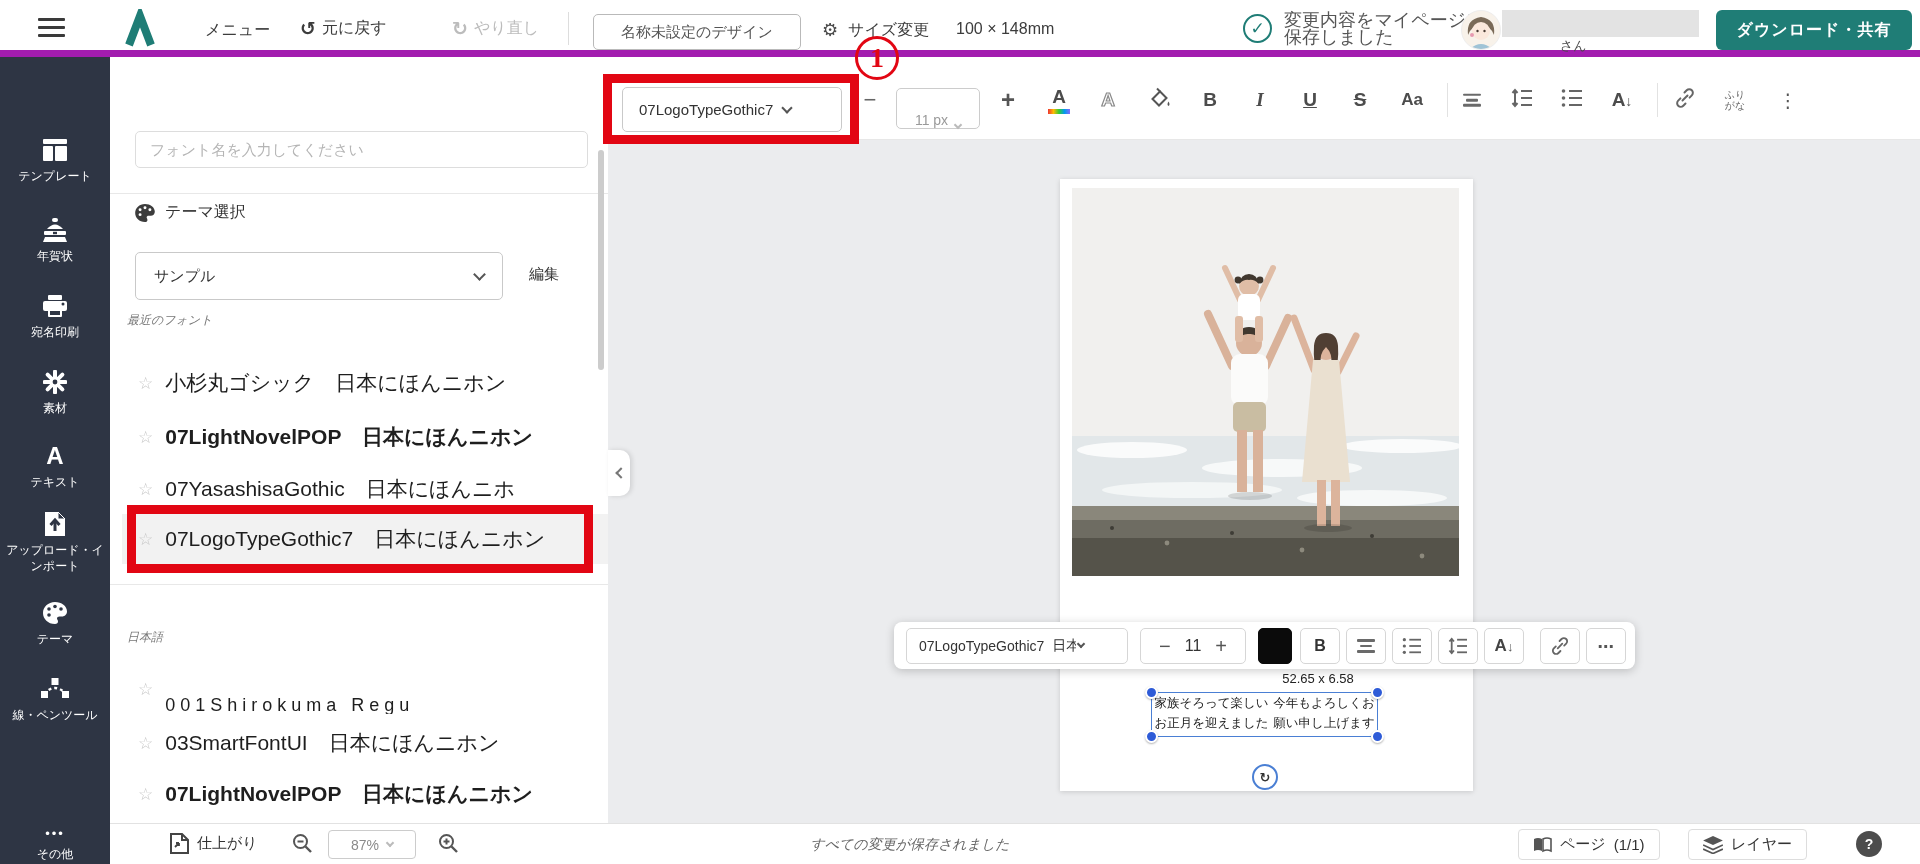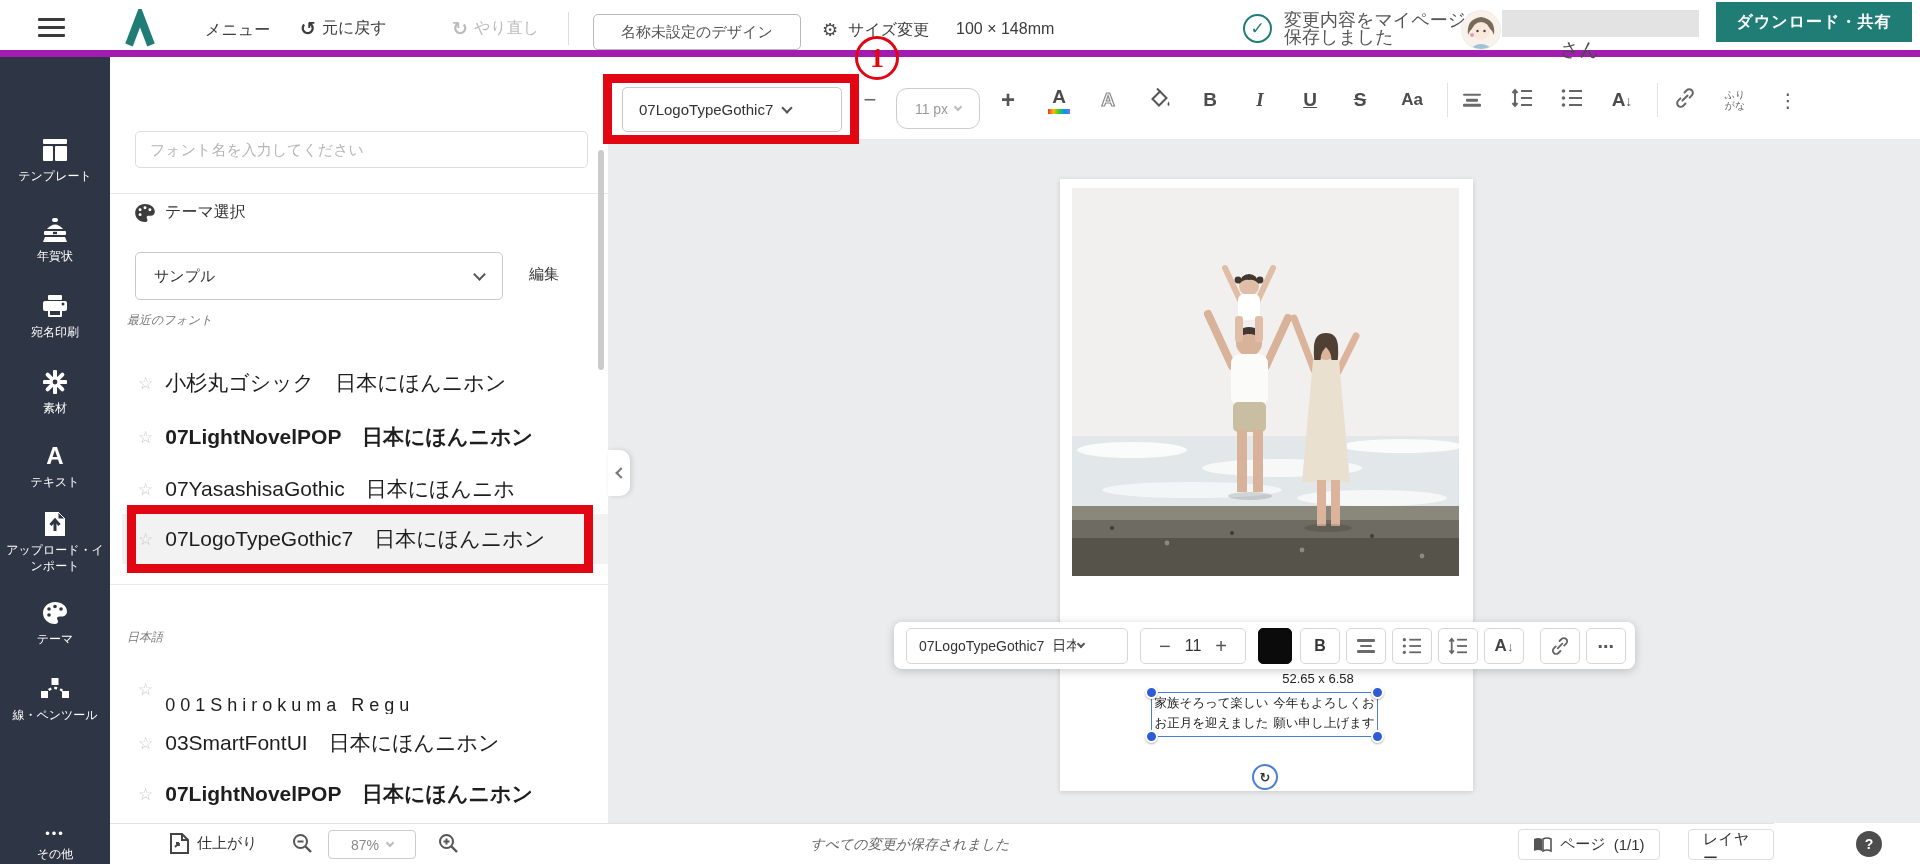--- a/index.html
+++ b/index.html
@@ -33,39 +33,39 @@
   #gear-ico { left:822px; top:19px; font-size:18px; color:#4a4a4a; }
   #resize-label { left:848px; }
   #size-value { left:956px; }
   #save-check { left:1243px; top:14px; width:29px; height:29px; border:2.5px solid #1f7d76;
     border-radius:50%; color:#1f7d76; font-size:17px; font-weight:bold; display:flex;
     align-items:center; justify-content:center; }
   #save-status { left:1284px; top:12px; font-size:18px; color:#555; line-height:17px; }
   #avatar { left:1461px; top:10px; width:40px; height:40px; border-radius:50%;
     background:#f6efe7; overflow:hidden; border:1px solid #eee; }
   #name-redact { left:1502px; top:10px; width:197px; height:27px; background:#e3e3e3; }
-  #user-suffix { left:1560px; top:37px; font-size:19px; color:#4a4a4a; }
-  #download-btn { left:1716px; top:2px; width:196px; height:40px; background:#1f7d76;
-    border-radius:0; color:#fff; font-size:16px; font-weight:bold; display:flex;
+  #user-suffix { left:1560px; top:37px; font-size:13px; color:#4a4a4a; }
+  #download-btn { left:1716px; top:10px; width:196px; height:40px; background:#1f7d76;
+    border-radius:6px; color:#fff; font-size:16px; font-weight:bold; display:flex;
     align-items:center; justify-content:center; cursor:pointer; letter-spacing:1px; }
 
   
   #fmt-toolbar { position:absolute; left:608px; top:57px; width:1312px; height:83px;
     background:#fff; border-bottom:1px solid #e7e7e7; z-index:20; }
   #font-select { position:absolute; left:14px; top:30px; width:220px; height:45px;
     border:1px solid #c9c9c9; border-radius:5px; background:#fff; display:flex;
     align-items:center; padding:0 12px 0 16px; cursor:pointer; }
   #font-select span { font-size:15px; color:#333; }
   #font-select .chev { margin-left:10px; border-color:#555; }
   .tool { position:absolute; top:43px; transform:translate(-50%,-50%); color:#555;
     cursor:pointer; text-align:center; }
   .tgl { font-size:19px; font-weight:bold; color:#4c4c4c; }
   #minus-btn { left:262px; font-size:22px; color:#666; }
   #fontsize-box { position:absolute; left:288px; top:31px; width:84px; height:41px;
-    border:1px solid #ccc; border-radius:11px; display:flex; align-items:center;
+    border:1px solid #ccc; border-radius:5px; display:flex; align-items:flex-end;
     justify-content:center; gap:7px; font-size:14px; color:#9a9a9a; cursor:pointer; }
   #fontsize-box .chev { border-color:#bbb; }
   #plus-btn { left:400px; font-size:24px; color:#555; font-weight:bold; }
   #color-a .bar { width:22px; height:5px; margin-top:1px;
     background:linear-gradient(90deg,#e33,#fb0,#3c3,#09e,#86f); }
   #outline-a { -webkit-text-stroke:1.2px #8a8a8a; color:transparent; }
   .bars div { height:2.5px; background:#6a6a6a; margin:2.8px auto; border-radius:1px; }
   .vsep { position:absolute; top:26px; width:1px; height:34px; background:#e2e2e2; }
   #furigana { font-size:10px; color:#666; line-height:11px; }
   #more-dots { font-size:19px; color:#555; letter-spacing:0; }
@@ -143,36 +143,36 @@
     justify-content:center; text-align:center; font-size:12.5px; line-height:20px;
     color:#222; font-weight:500; }
   .handle { position:absolute; width:13px; height:13px; background:#2e5bd7;
     border:2px solid #fff; border-radius:50%; box-shadow:0 1px 2px rgba(0,0,0,.3); z-index:7; }
   #rotate-handle { position:absolute; left:644px; top:624px; width:26px; height:26px;
     background:#fff; border:2px solid #4a7fd4; border-radius:50%; display:flex;
     align-items:center; justify-content:center; font-size:13px; font-weight:bold; color:#333;
     cursor:grab; z-index:7; }
 
   
-  #bottom-bar { position:absolute; left:110px; top:823px; width:1664px; height:41px;
+  #bottom-bar { position:absolute; left:110px; top:823px; width:1810px; height:41px;
     background:#fff; border-top:1px solid #e2e2e2; z-index:25; }
   #preview-btn { position:absolute; left:60px; top:9px; display:flex; align-items:center;
     gap:8px; font-size:15px; color:#333; cursor:pointer; }
   .mag { position:absolute; top:9px; cursor:pointer; }
   #zoom-out { left:182px; } #zoom-in { left:328px; }
   #zoom-box { position:absolute; left:218px; top:6px; width:88px; height:29px;
     border:1px solid #ccc; border-radius:4px; display:flex; align-items:center;
     justify-content:center; gap:8px; font-size:14px; color:#8a8a8a; cursor:pointer; }
   #zoom-box .chev { border-color:#bbb; }
   #save-all-status { position:absolute; left:600px; top:12px; width:400px; text-align:center;
     font-size:14px; color:#666; font-style:italic; }
   .bb-btn { position:absolute; top:5px; height:31px; border:1px solid #ddd; border-radius:4px;
     background:#fff; display:flex; align-items:center; justify-content:center; gap:8px;
     font-size:15px; color:#333; cursor:pointer; padding:0 14px; }
-  #pages-btn { left:1408px; } #layers-btn { left:1578px;flex-direction:column; }
+  #pages-btn { left:1408px; } #layers-btn { left:1578px; }
   #help-btn { position:absolute; left:1746px; top:7px; width:26px; height:26px;
     border-radius:50%; background:#4d4d4d; color:#fff; font-size:14px; font-weight:bold;
     display:flex; align-items:center; justify-content:center; cursor:pointer; }
 
   
   .red-frame { position:absolute; border:9px solid #e20613; z-index:40; pointer-events:none; }
   #red-frame-toolbar { left:603px; top:74px; width:256px; height:70px; }
   #red-frame-row { left:127px; top:505px; width:466px; height:68px; }
   #annot-circle { position:absolute; left:855px; top:36px; width:44px; height:44px;
     border:3px solid #e20613; border-radius:50%; color:#e20613; z-index:41;

